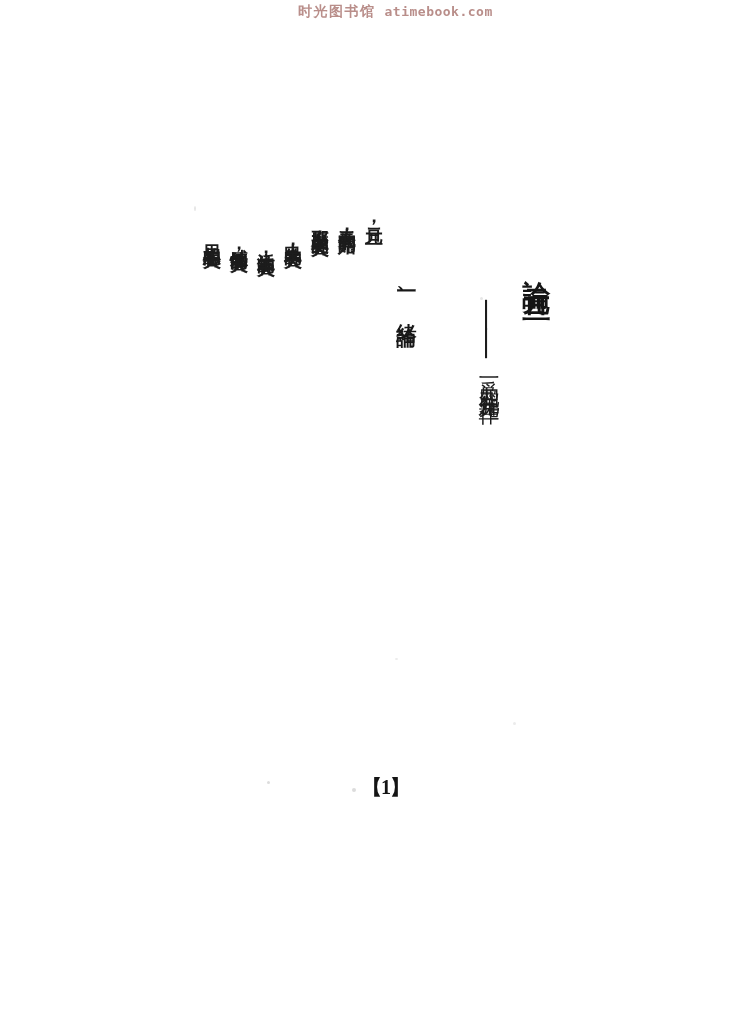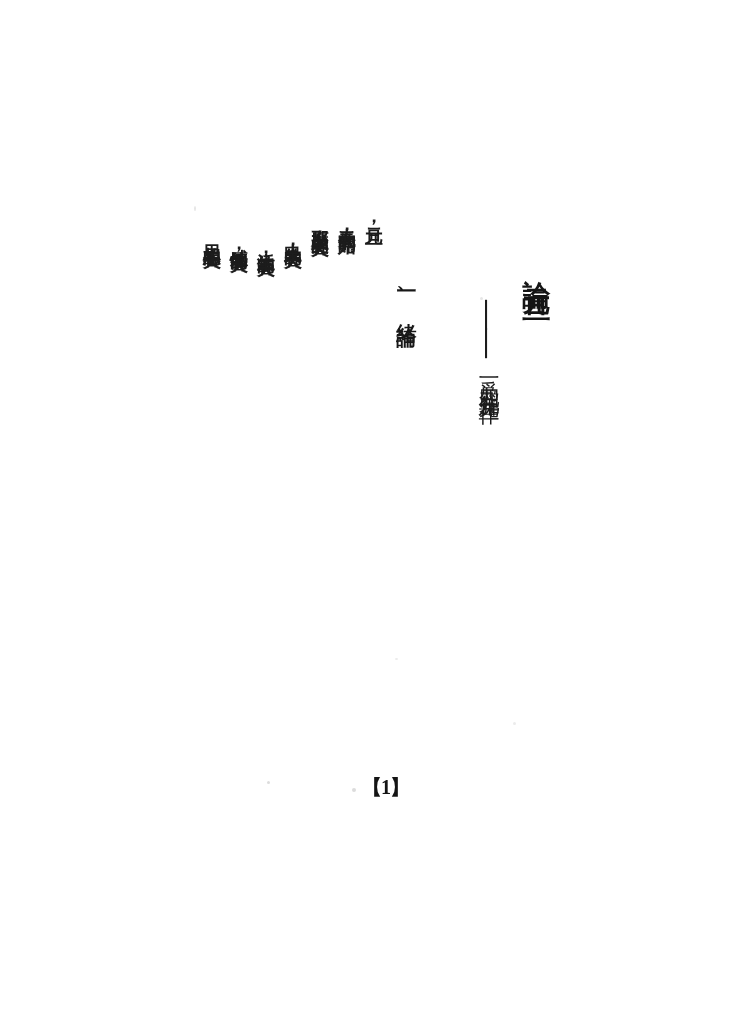--- a/index.html
+++ b/index.html
@@ -129,20 +129,24 @@
   .s3 { left: 480px; top: 297px; width: 3px; height: 3px; opacity: 0.25; }
   .s4 { left: 194px; top: 206px; width: 2px; height: 5px; opacity: 0.25; }
   .s5 { left: 513px; top: 722px; width: 3px; height: 3px; opacity: 0.2; }
   .s6 { left: 395px; top: 658px; width: 3px; height: 2px; opacity: 0.2; }
 </style>
 </head>
 <body>
 
 <div class="page">
 
+  <div class="watermark">
+    <span class="wm-cn">时光图书馆</span>
+    <span class="wm-url">atimebook.com</span>
+  </div>
 
   <div class="title vtext">論元旦</div>
 
   <div class="subtitle">
     <span class="dash">——</span><span class="sub-body">爲一九四九年元旦作</span>
   </div>
 
   <div class="heading vtext">一、緒論</div>
 
   <div class="body-block">

